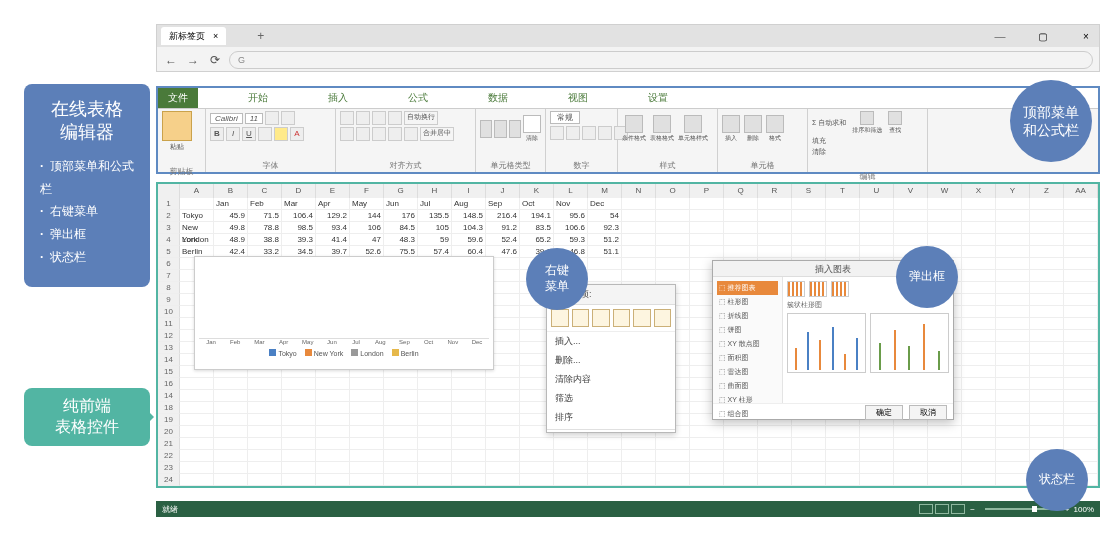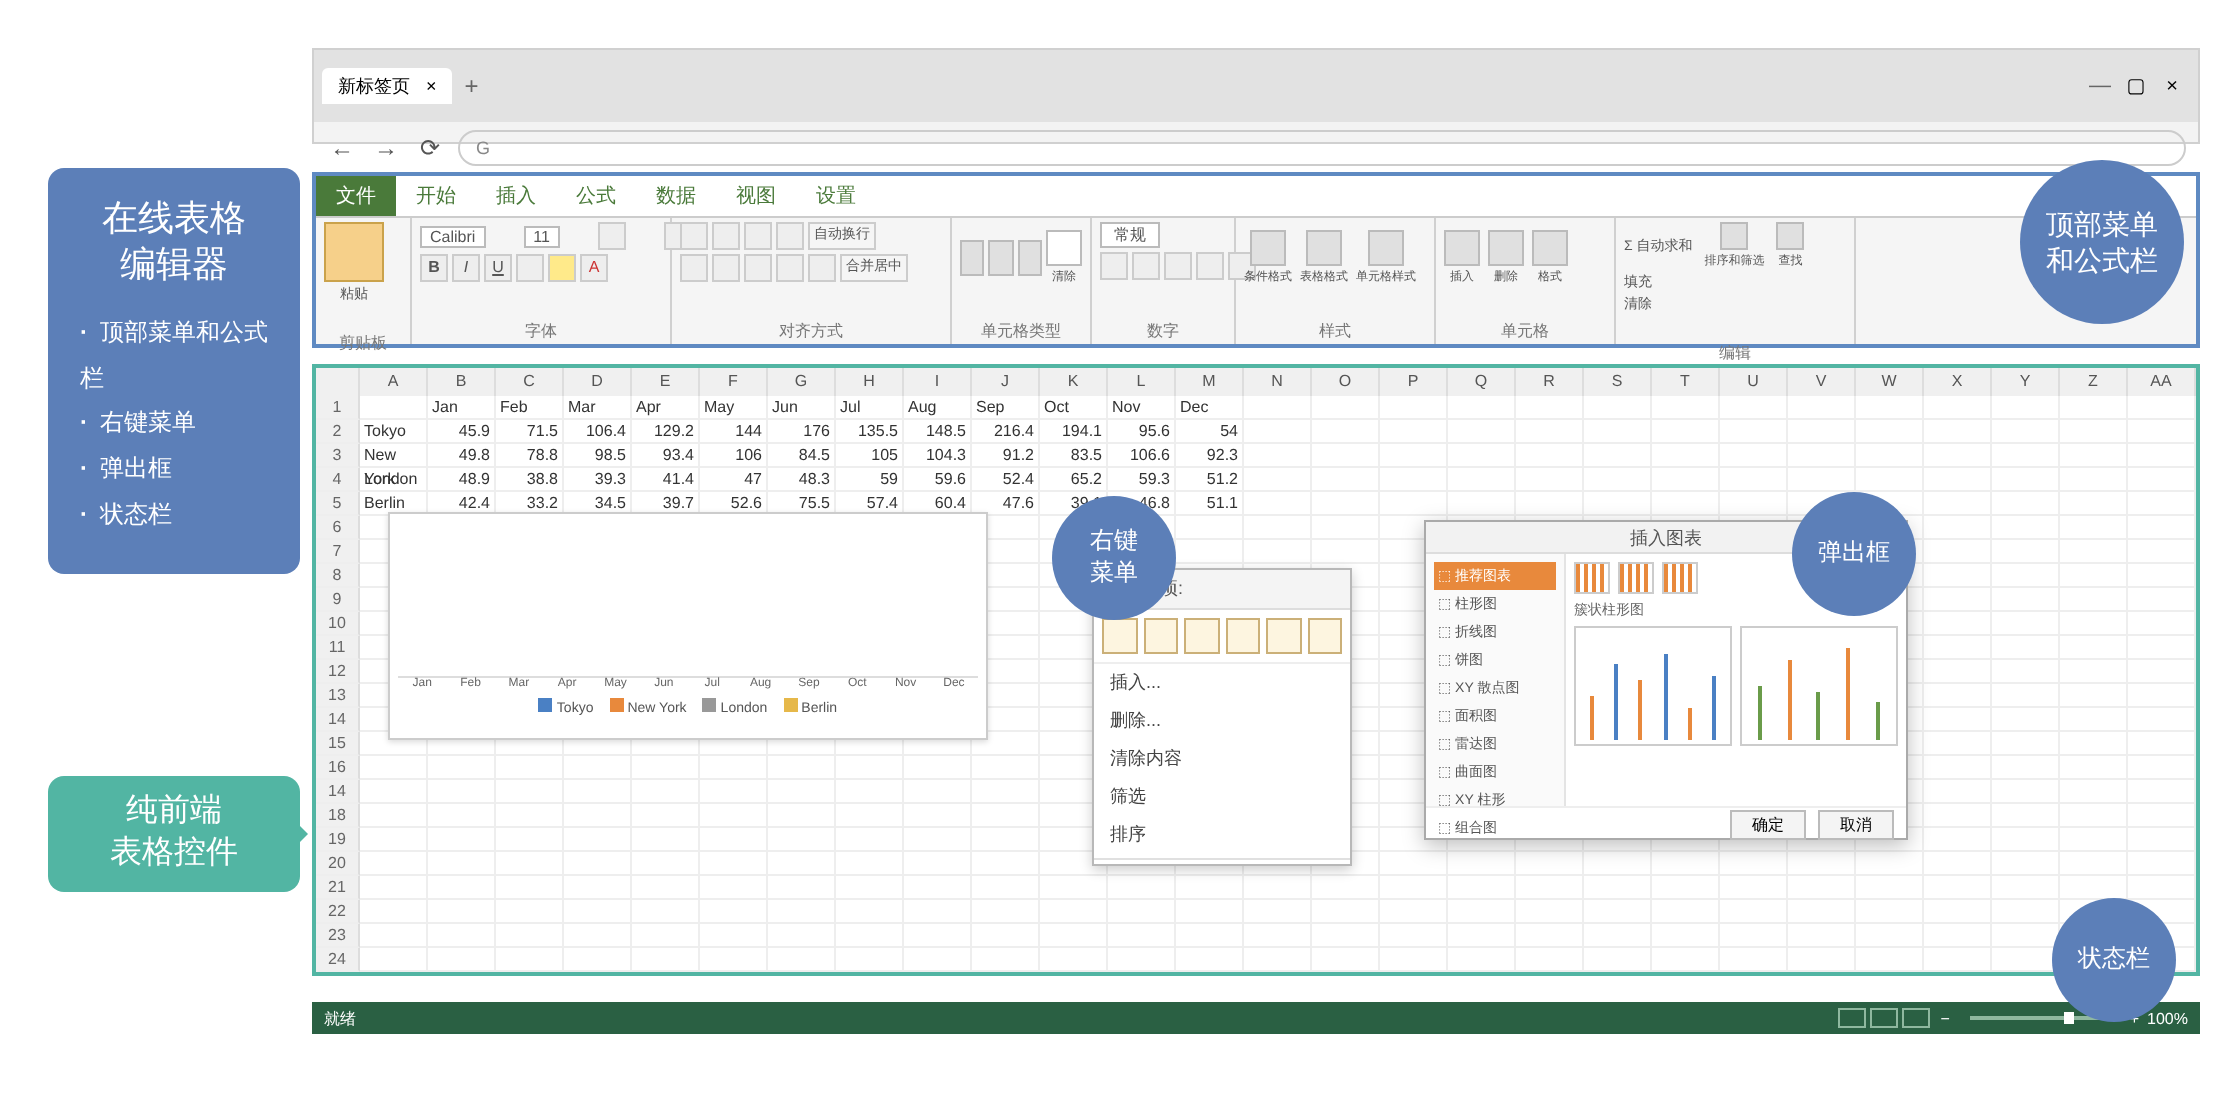--- a/index.html
+++ b/index.html
@@ -14,31 +14,31 @@
 .side-panel { position:absolute; left:24px; top:84px; width:126px; background:#5c7fb8; color:#fff; border-radius:8px; padding:14px 12px 18px; }
 .side-panel h2 { font-size:18px; font-weight:400; text-align:center; margin-bottom:10px; line-height:1.3; }
 .side-panel ul { list-style:none; font-size:12px; line-height:1.9; padding-left:4px; }
 .side-panel li::before { content:"·"; margin-right:6px; font-weight:bold; }
 
 .green-panel { position:absolute; left:24px; top:388px; width:126px; height:58px; background:#52b5a3; color:#fff; border-radius:8px; display:flex; align-items:center; justify-content:center; font-size:16px; line-height:1.3; text-align:center; }
 .green-panel::after { content:""; position:absolute; right:-10px; top:50%; margin-top:-6px; border:6px solid transparent; border-left-color:#52b5a3; }
 
 
 .chrome { position:absolute; left:156px; top:24px; right:10px; height:48px; border:1px solid #d0d0d0; background:#f3f3f3; }
-.chrome-tabs { height:36px; background:#e2e2e2; display:flex; align-items:center; padding:0 4px; }
+.chrome-tabs { height:22px; background:#e2e2e2; display:flex; align-items:center; padding:0 4px;gap:25px; }
 .chrome-tab { background:#fff; height:18px; display:flex; align-items:center; padding:0 8px; font-size:9px; border-radius:3px 3px 0 0; gap:8px; }
 .chrome-plus { margin-left:6px; font-size:12px; color:#666; }
 .chrome-min,.chrome-max,.chrome-close { margin-left:auto; width:18px; text-align:center; color:#666; font-size:11px; }
 .chrome-addr { height:26px; display:flex; align-items:center; padding:0 6px; gap:6px; }
 .nav-ico { width:16px; height:16px; display:flex; align-items:center; justify-content:center; color:#555; font-size:12px; }
 .addr-bar { flex:1; height:18px; border:1px solid #ccc; border-radius:10px; padding:0 8px; font-size:9px; color:#888; display:flex; align-items:center; }
 
 
 .ribbon-wrap { position:absolute; left:156px; top:86px; right:10px; border:2px solid #5f8ac2; }
-.ribbon-tabs { height:20px; background:#fff; display:flex; align-items:stretch; font-size:10px; }
+.ribbon-tabs { height:20px; background:#fff; display:flex; align-items:stretch; font-size:10px;gap:40px; }
 .rtab { padding:0 10px; display:flex; align-items:center; color:#4a7a3a; }
 .rtab.active { background:#4a7a3a; color:#fff; }
 .ribbon-body { height:64px; background:#f5f5f5; display:flex; border-top:1px solid #ccc; }
 .rgroup { border-right:1px solid #d0d0d0; padding:2px 4px 1px; display:flex; flex-direction:column; font-size:8px; color:#555; }
 .rgroup-content { flex:1; display:flex; align-items:center; gap:2px; }
 .rgroup-title { text-align:center; font-size:8px; color:#777; margin-top:14px; }
 .ricon { width:18px; height:18px; background:#e0e0e0; border:1px solid #bbb; display:inline-block; }
 .ricon-lg { width:30px; height:30px; }
 .ricon-col { display:flex; flex-direction:column; align-items:center; font-size:7px; gap:1px; }
 .mini-btn { width:14px; height:14px; background:#eee; border:1px solid #ccc; display:inline-block; }
@@ -153,21 +153,21 @@
       <div class="rgroup-content">
           <div class="ricon-col">
             <span class="ricon ricon-lg" style="background:#f6d08a;border-color:#caa24b;"></span>
             <span>粘贴</span>
           </div>
         </div>
       <div class="rgroup-title">剪贴板</div>
     </div>
     <div class="rgroup" style="width:130px;">
       <div class="rgroup-content" style="flex-direction:column;align-items:flex-start;gap:2px;">
-        <div style="display:flex;gap:19px;align-items:center;">
+        <div style="display:flex;gap:2px;align-items:center;font-style:italic;">
           <span style="border:1px solid #bbb;padding:0 4px;background:#fff;">Calibri</span>
           <span style="border:1px solid #bbb;padding:0 4px;background:#fff;">11</span>
           <span class="mini-btn"></span>
           <span class="mini-btn"></span>
         </div>
         <div style="display:flex;gap:2px;">
           <span class="mini-btn" style="font-weight:bold;text-align:center;line-height:12px;">B</span>
           <span class="mini-btn" style="font-style:italic;text-align:center;line-height:12px;">I</span>
           <span class="mini-btn" style="text-decoration:underline;text-align:center;line-height:12px;">U</span>
           <span class="mini-btn"></span>

